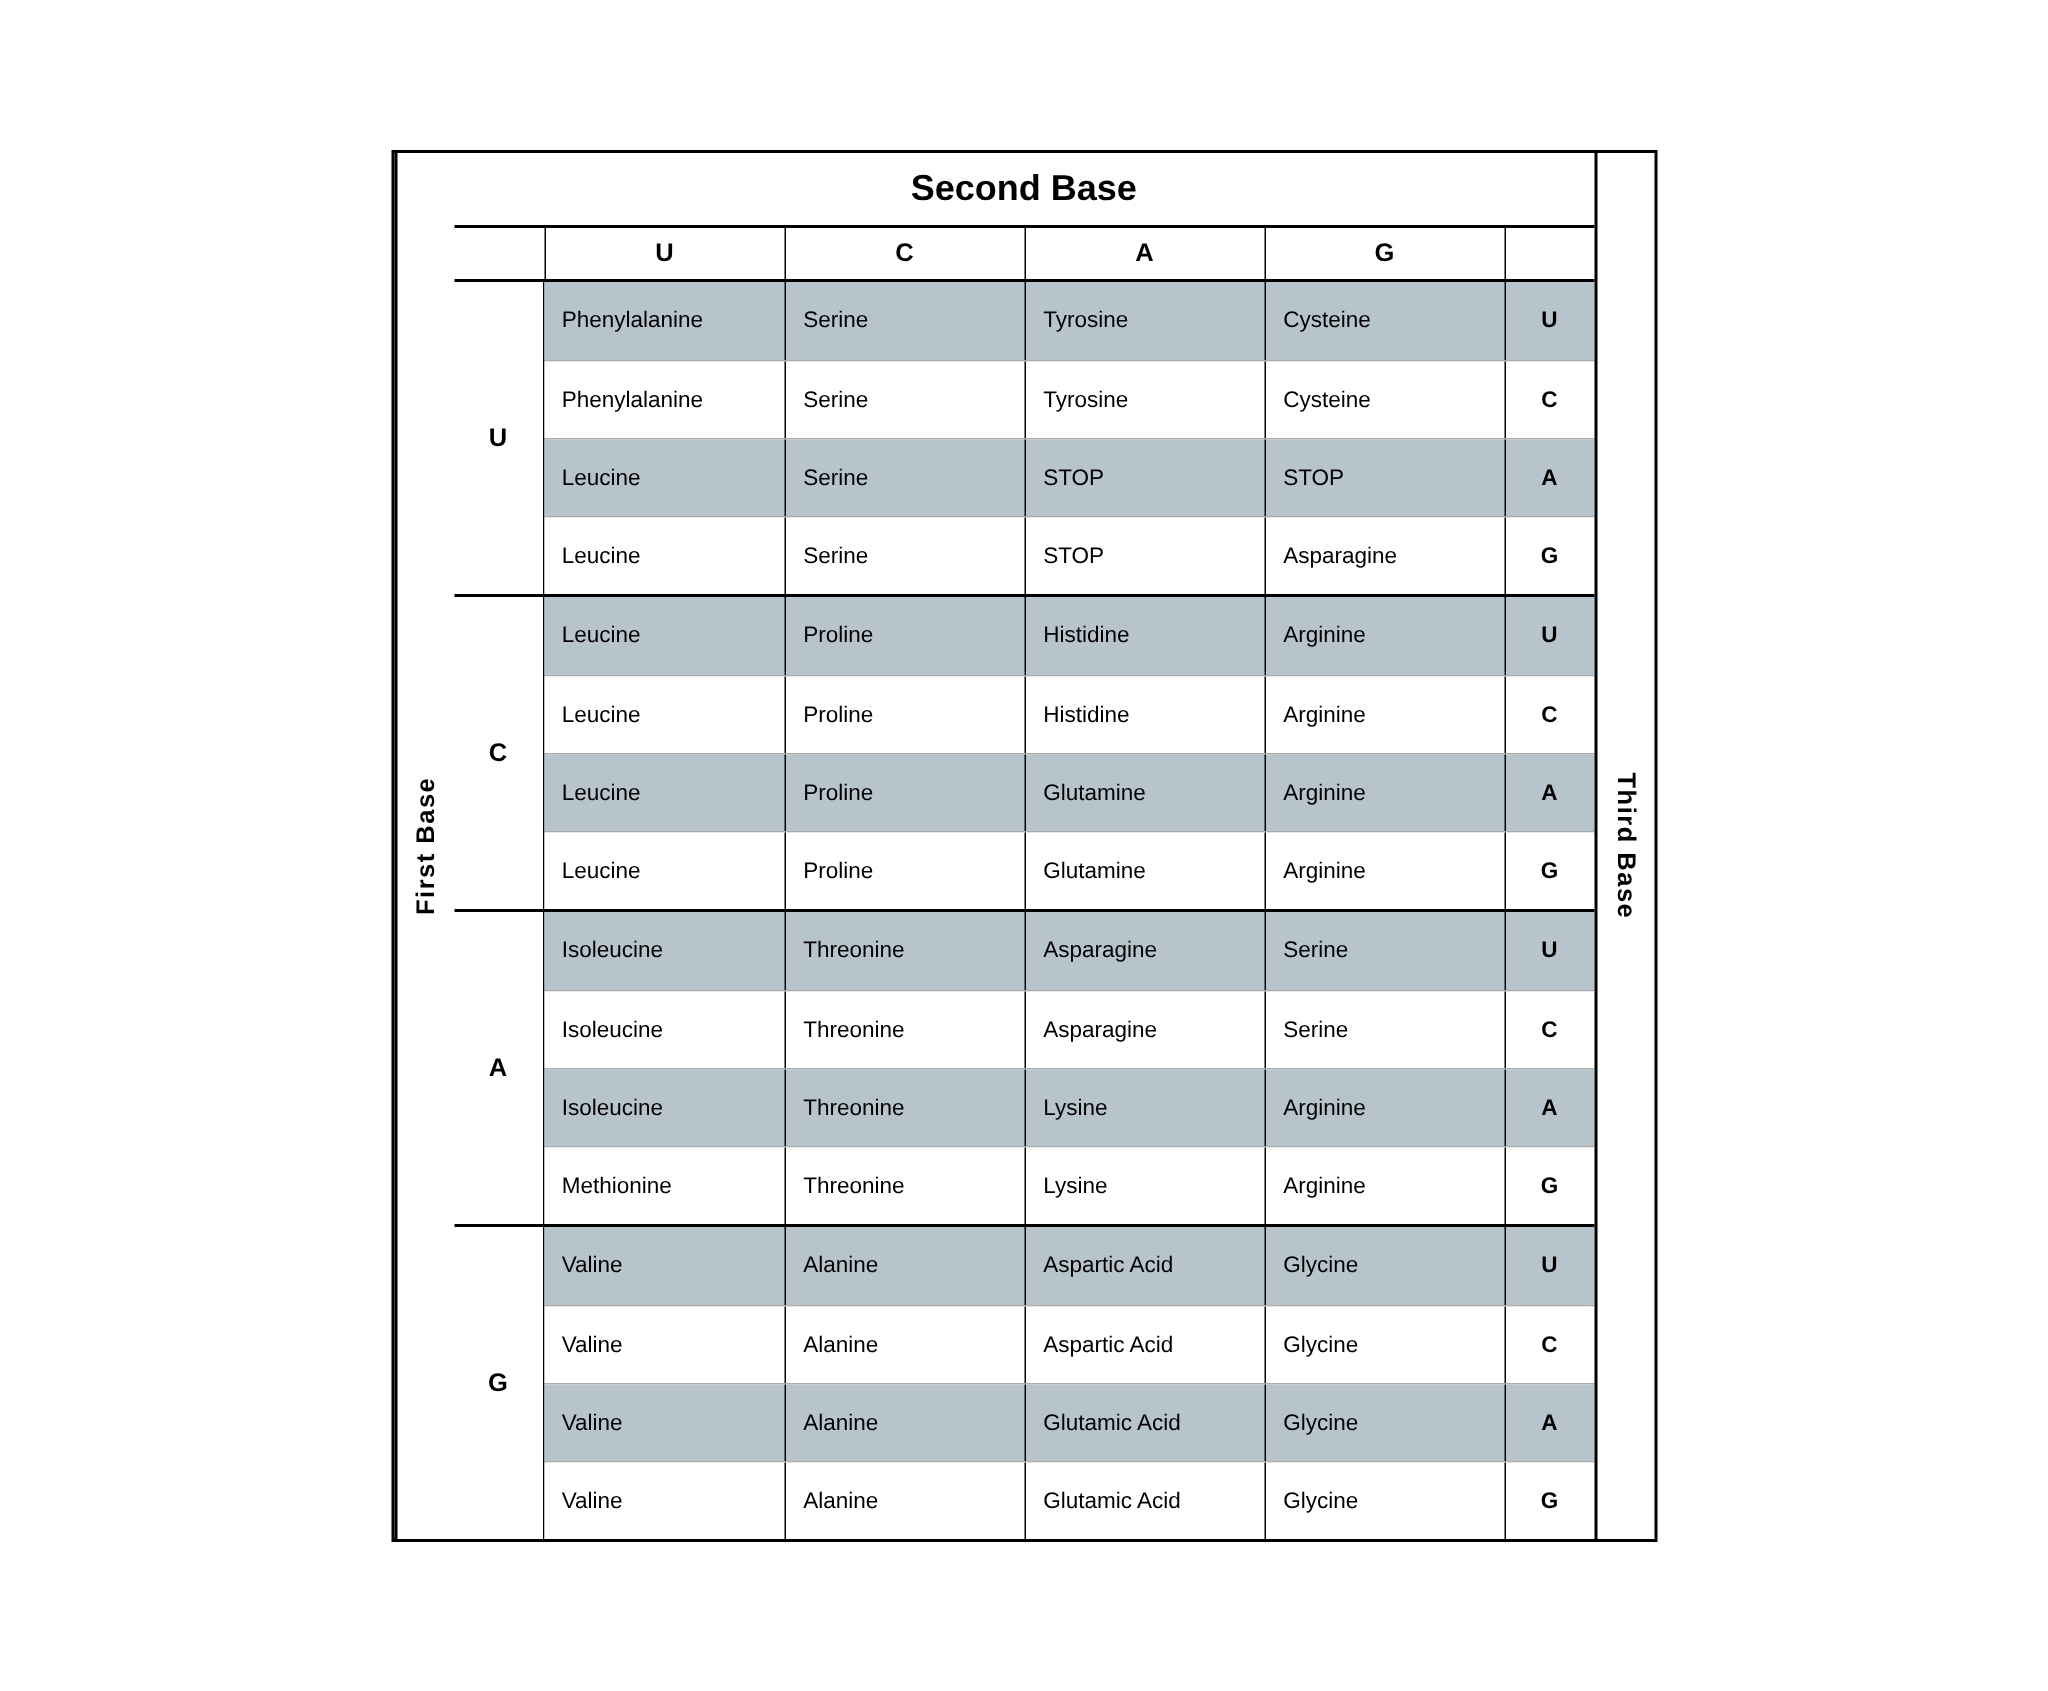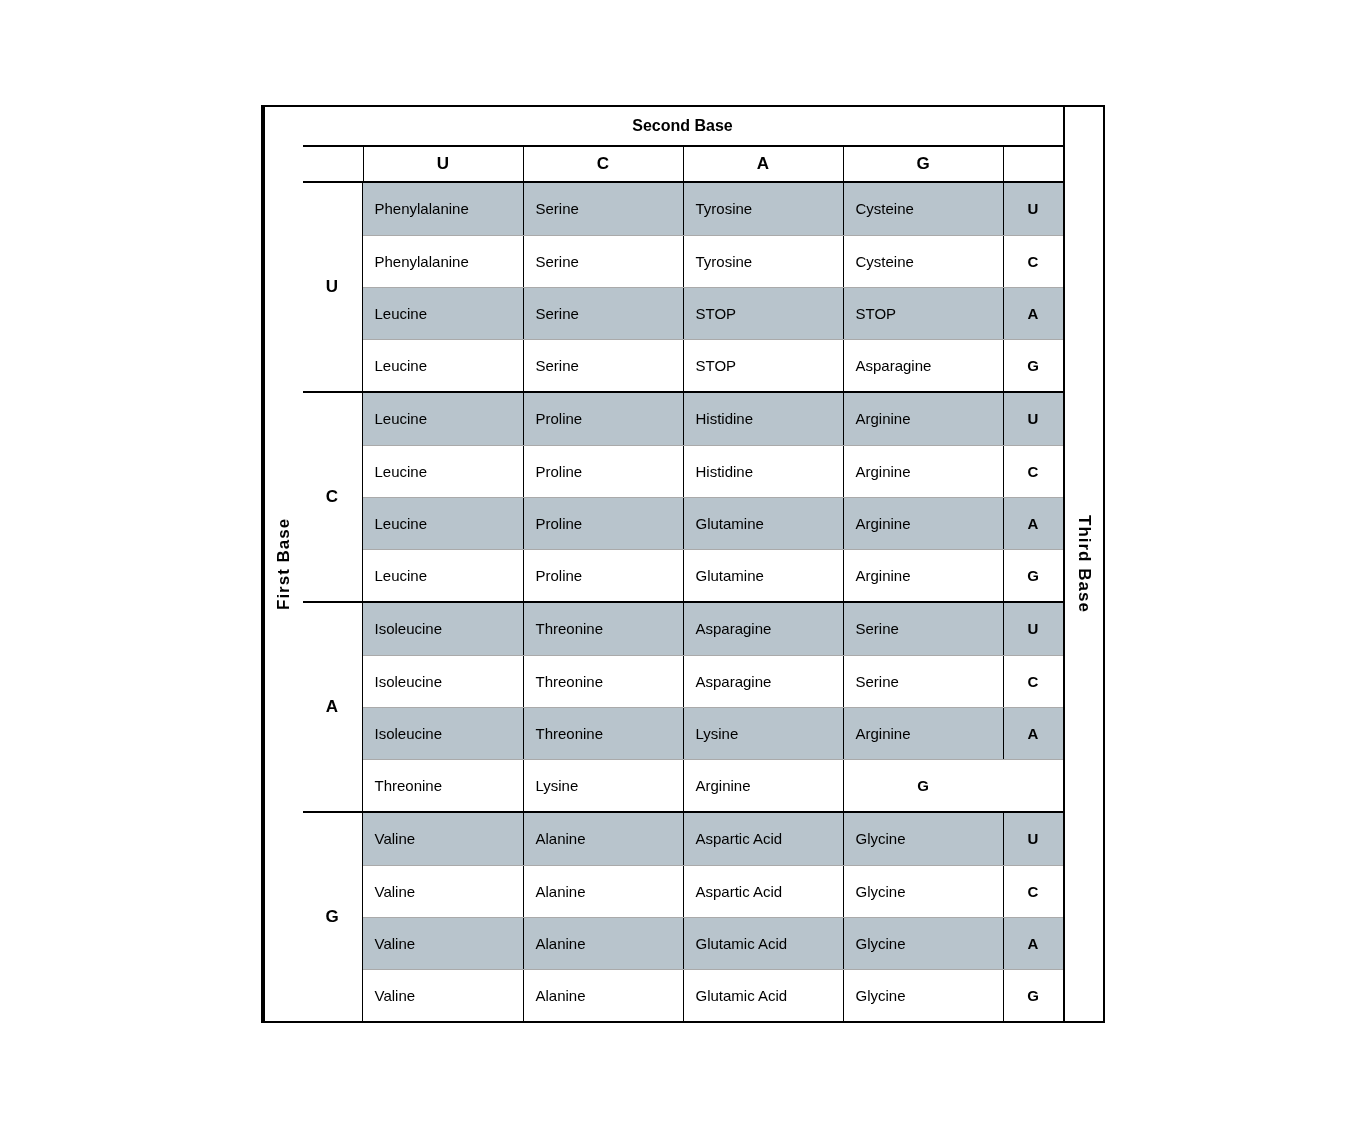--- a/index.html
+++ b/index.html
@@ -54,21 +54,21 @@
 
     .center-table {
       flex: 1;
       display: flex;
       flex-direction: column;
     }
 
     .second-base-header-row {
       text-align: center;
       font-weight: bold;
-      font-size: 16px;
+      font-size: 24px;
       padding: 10px 0;
       border-bottom: 2px solid #000;
     }
 
     .col-header-row {
       display: grid;
       grid-template-columns: 60px 160px 160px 160px 160px 60px;
       border-bottom: 2px solid #000;
     }
 
@@ -251,20 +251,21 @@
                 <div class="tb-cell bg-white">C</div>
               </div>
               <div class="data-row">
                 <div class="dcell bg-shaded">Isoleucine</div>
                 <div class="dcell bg-shaded">Threonine</div>
                 <div class="dcell bg-shaded">Lysine</div>
                 <div class="dcell bg-shaded">Arginine</div>
                 <div class="tb-cell bg-shaded">A</div>
               </div>
               <div class="data-row">
+                <div class="dcell bg-white">Methionine</div>
                 <div class="dcell bg-white">Threonine</div>
                 <div class="dcell bg-white">Lysine</div>
                 <div class="dcell bg-white">Arginine</div>
                 <div class="tb-cell bg-white">G</div>
               </div>
             </div>
           </div>
           <div class="group-row">
             <div class="fb-letter">G</div>
             <div class="rows-col">

